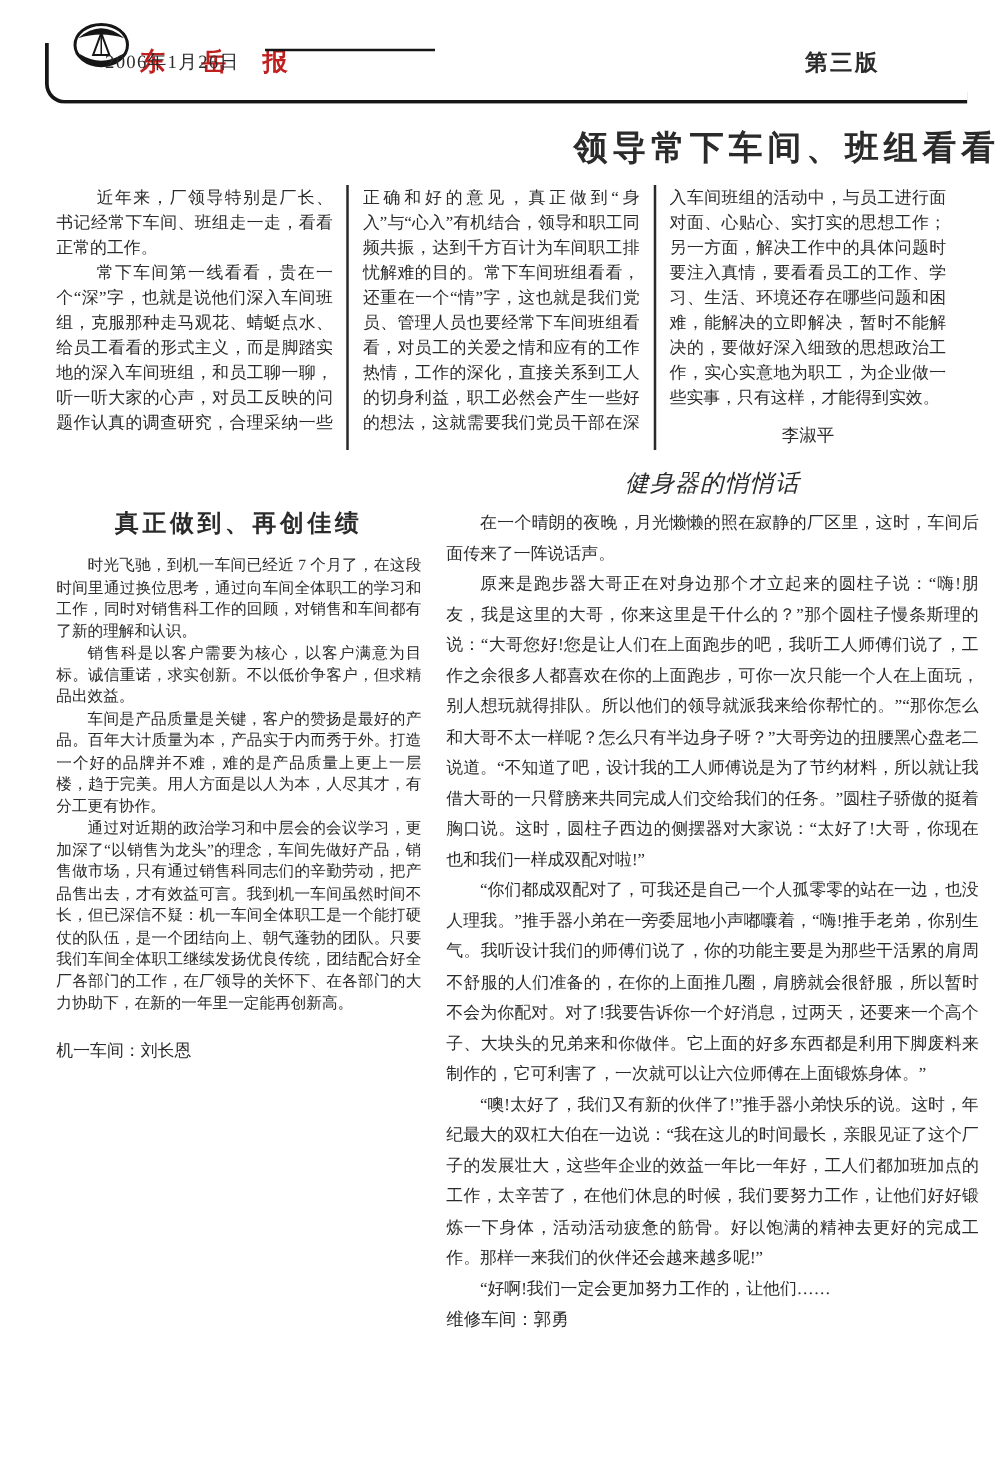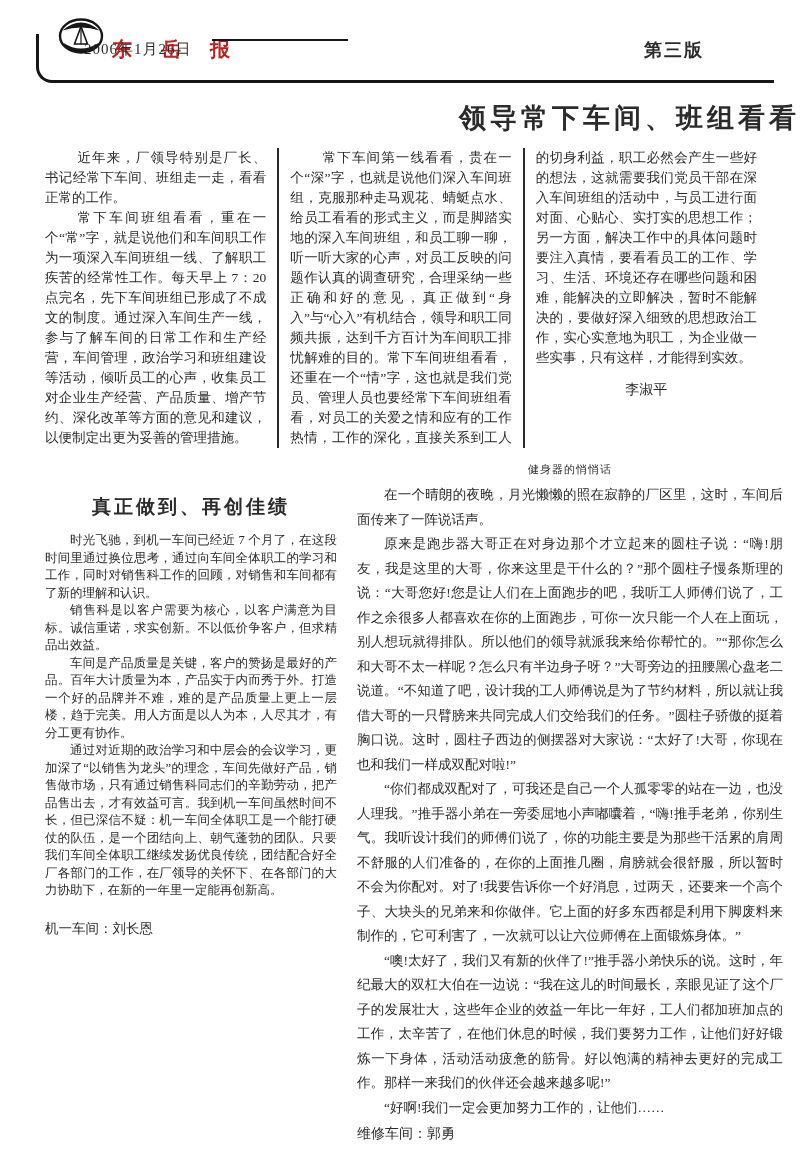--- a/index.html
+++ b/index.html
@@ -55,21 +55,21 @@
   .left-article .art-title {
     margin:0 0 12px 0; text-align:center;
     font-size:19px; font-weight:700; letter-spacing:3px;
   }
   .left-article p { margin:0; font-size:12.5px; line-height:17.5px; text-align:justify; text-indent:2em; }
   .left-article .byline { font-size:13.5px; margin-top:20px !important;font-family:Liberation Serif, serif; }
 
   .right-article { width:426px; }
   .right-article .art-title {
     margin:4px 0 6px 0; text-align:center;
-    font-size:11px; font-weight:500; letter-spacing:1px;
+    font-size:19px; font-weight:500; letter-spacing:1px;font-style:italic;
   }
   .right-article p { margin:0; font-size:13.5px; line-height:24.5px; text-align:justify; text-indent:2em; }
   .right-article .byline { font-size:14px; margin-top:2px !important; }
 </style>
 </head>
 <body>
 
 <div class="page">
 
   <div class="masthead">
@@ -88,21 +88,20 @@
     <span class="paper-name" style="color:#c01f1f">东 岳 报</span>
     <span class="title-dash"></span>
     <span class="issue-date">2006年1月26日</span>
     <span class="edition">第三版</span>
   </div>
 
   <h1 class="lead-title">领导常下车间、班组看看</h1>
 
   <div class="lead-body">
     <p>近年来，厂领导特别是厂长、书记经常下车间、班组走一走，看看正常的工作。</p>
-    <p>常下车间班组看看，重在一个“常”字，就是说他们和车间职工作为一项深入车间班组一线、了解职工疾苦的经常性工作。每天早上 7：20 点完名，先下车间班组已形成了不成文的制度。通过深入车间生产一线，参与了解车间的日常工作和生产经营，车间管理，政治学习和班组建设等活动，倾听员工的心声，收集员工对企业生产经营、产品质量、增产节约、深化改革等方面的意见和建议，以便制定出更为妥善的管理措施。</p>
     <p>常下车间第一线看看，贵在一个“深”字，也就是说他们深入车间班组，克服那种走马观花、蜻蜓点水、给员工看看的形式主义，而是脚踏实地的深入车间班组，和员工聊一聊，听一听大家的心声，对员工反映的问题作认真的调查研究，合理采纳一些正确和好的意见，真正做到“身入”与“心入”有机结合，领导和职工同频共振，达到千方百计为车间职工排忧解难的目的。常下车间班组看看，还重在一个“情”字，这也就是我们党员、管理人员也要经常下车间班组看看，对员工的关爱之情和应有的工作热情，工作的深化，直接关系到工人的切身利益，职工必然会产生一些好的想法，这就需要我们党员干部在深入车间班组的活动中，与员工进行面对面、心贴心、实打实的思想工作；另一方面，解决工作中的具体问题时要注入真情，要看看员工的工作、学习、生活、环境还存在哪些问题和困难，能解决的立即解决，暂时不能解决的，要做好深入细致的思想政治工作，实心实意地为职工，为企业做一些实事，只有这样，才能得到实效。</p>
     <p class="byline">李淑平</p>
   </div>
 
   <div class="bottom">
 
     <div class="left-article">
       <h2 class="art-title">真正做到、再创佳绩</h2>
       <p>时光飞驰，到机一车间已经近 7 个月了，在这段时间里通过换位思考，通过向车间全体职工的学习和工作，同时对销售科工作的回顾，对销售和车间都有了新的理解和认识。</p>
       <p>销售科是以客户需要为核心，以客户满意为目标。诚信重诺，求实创新。不以低价争客户，但求精品出效益。</p>

